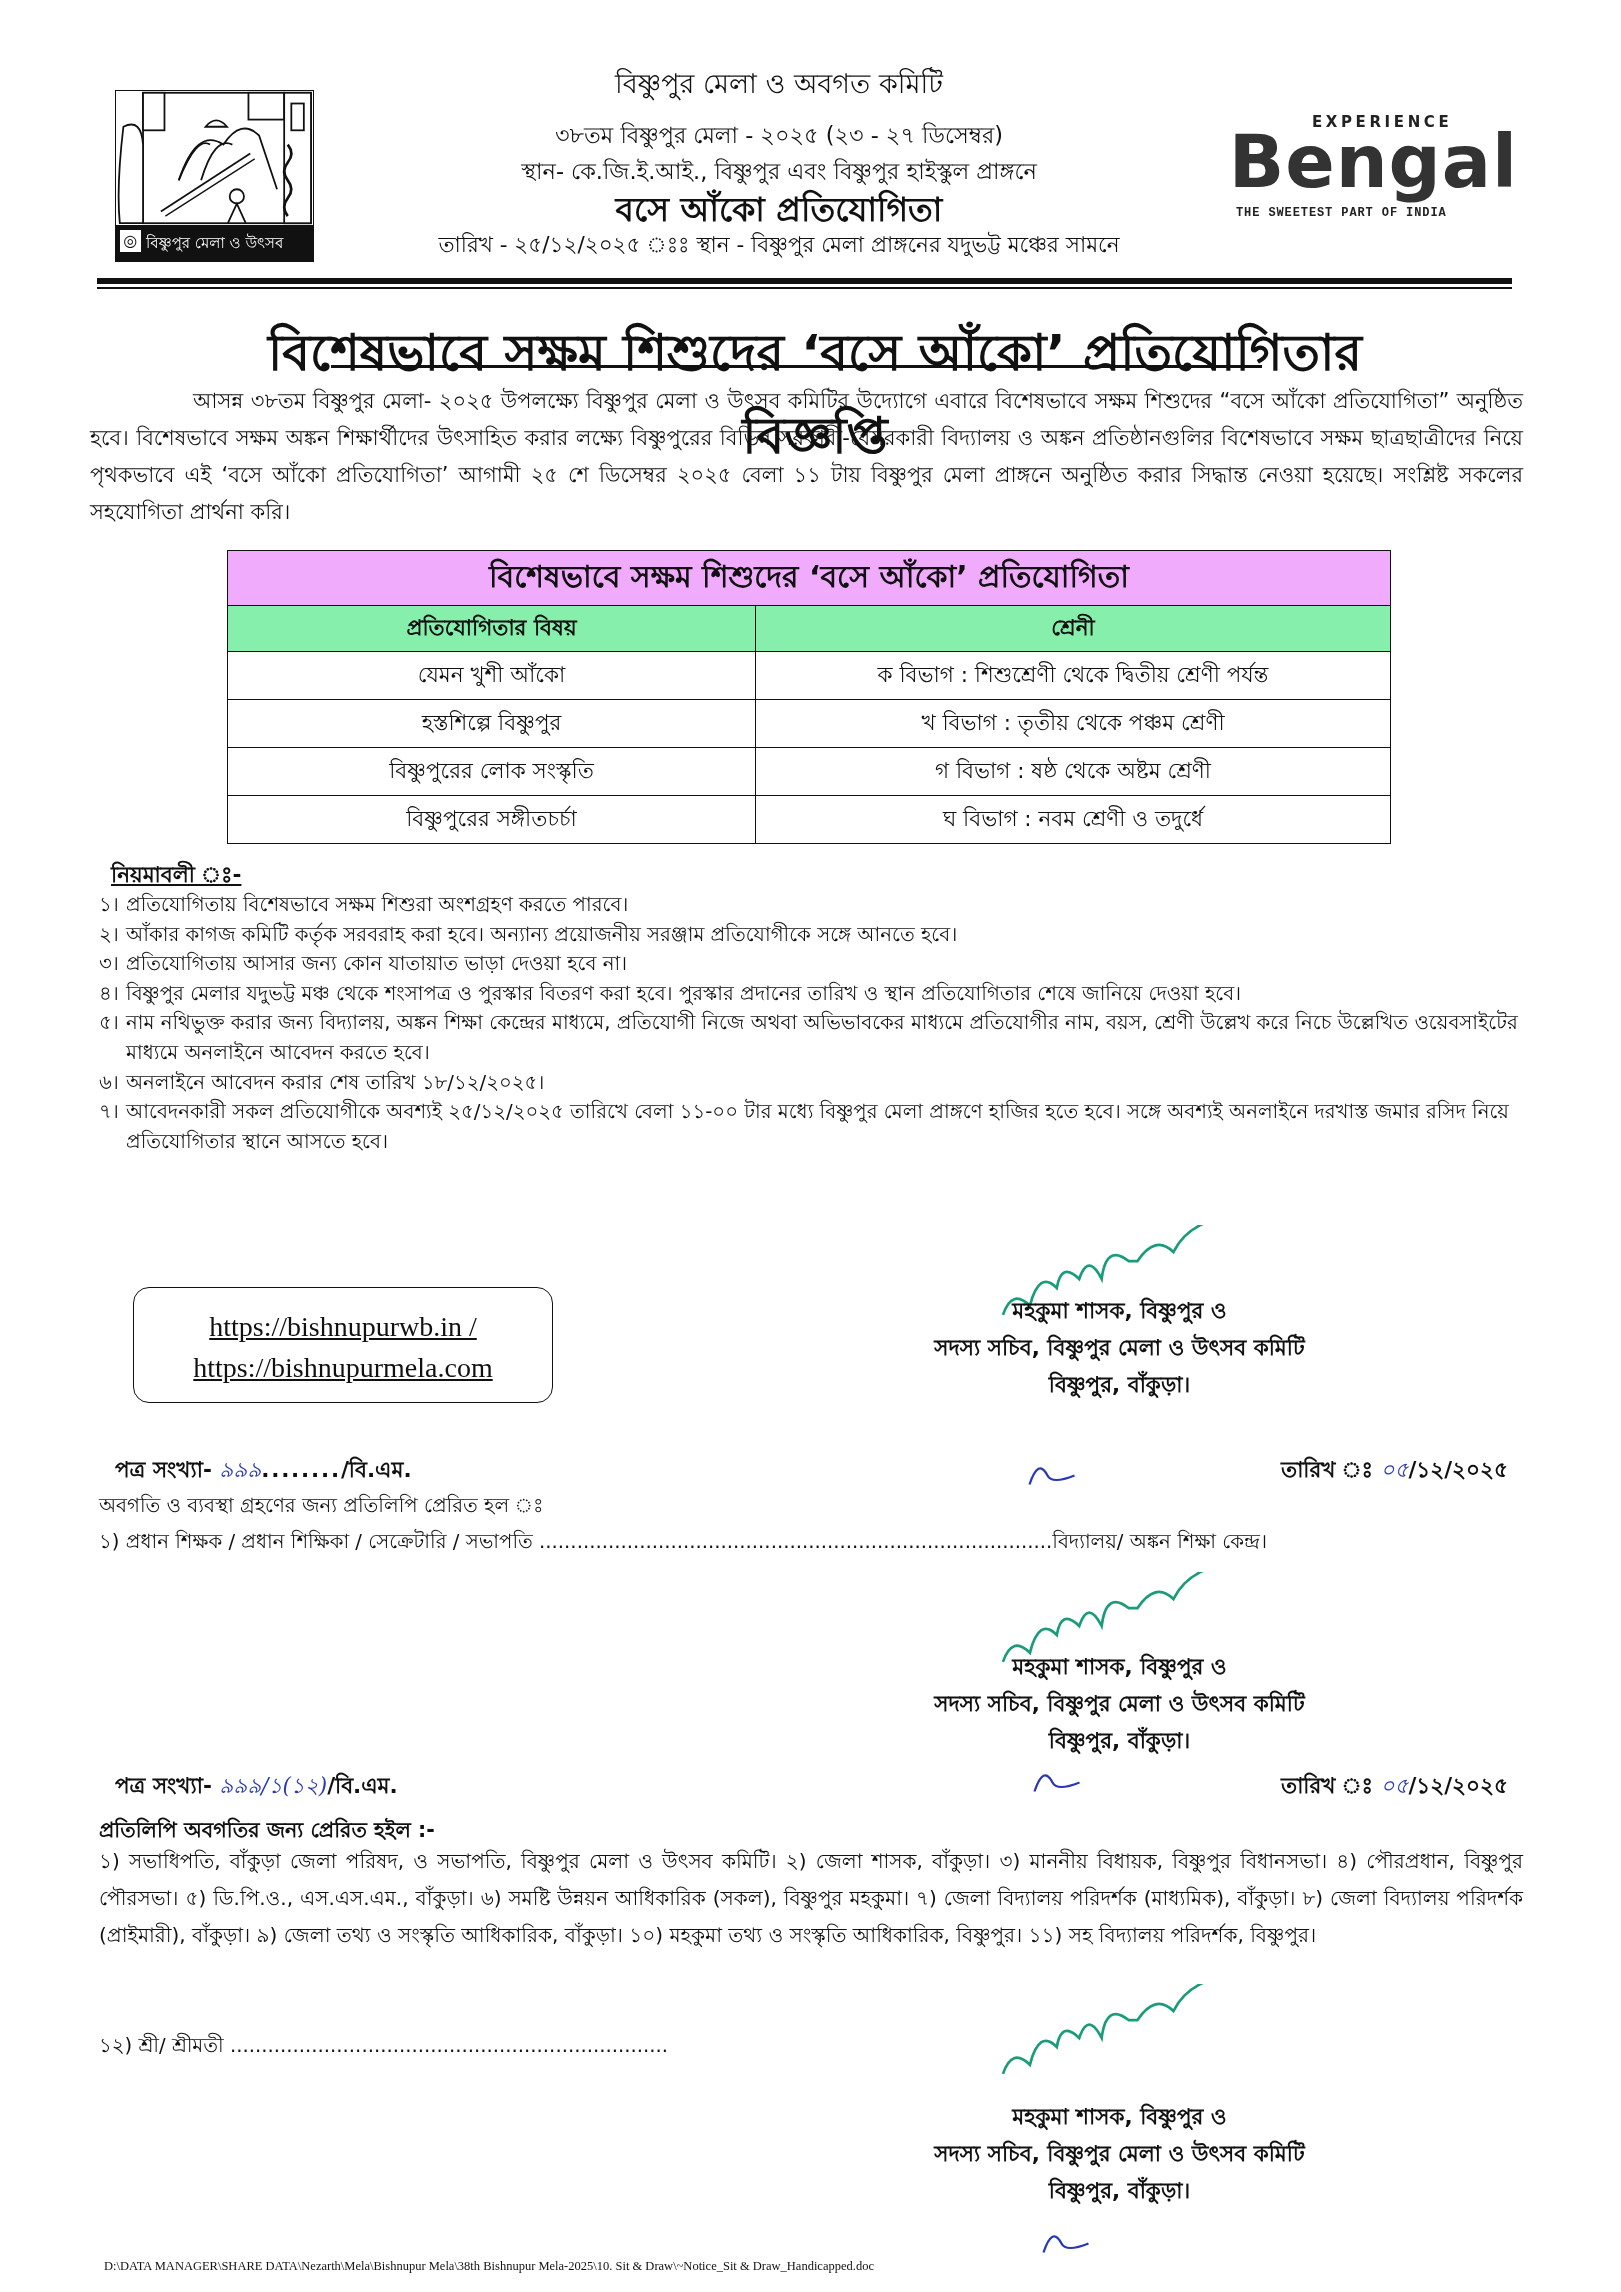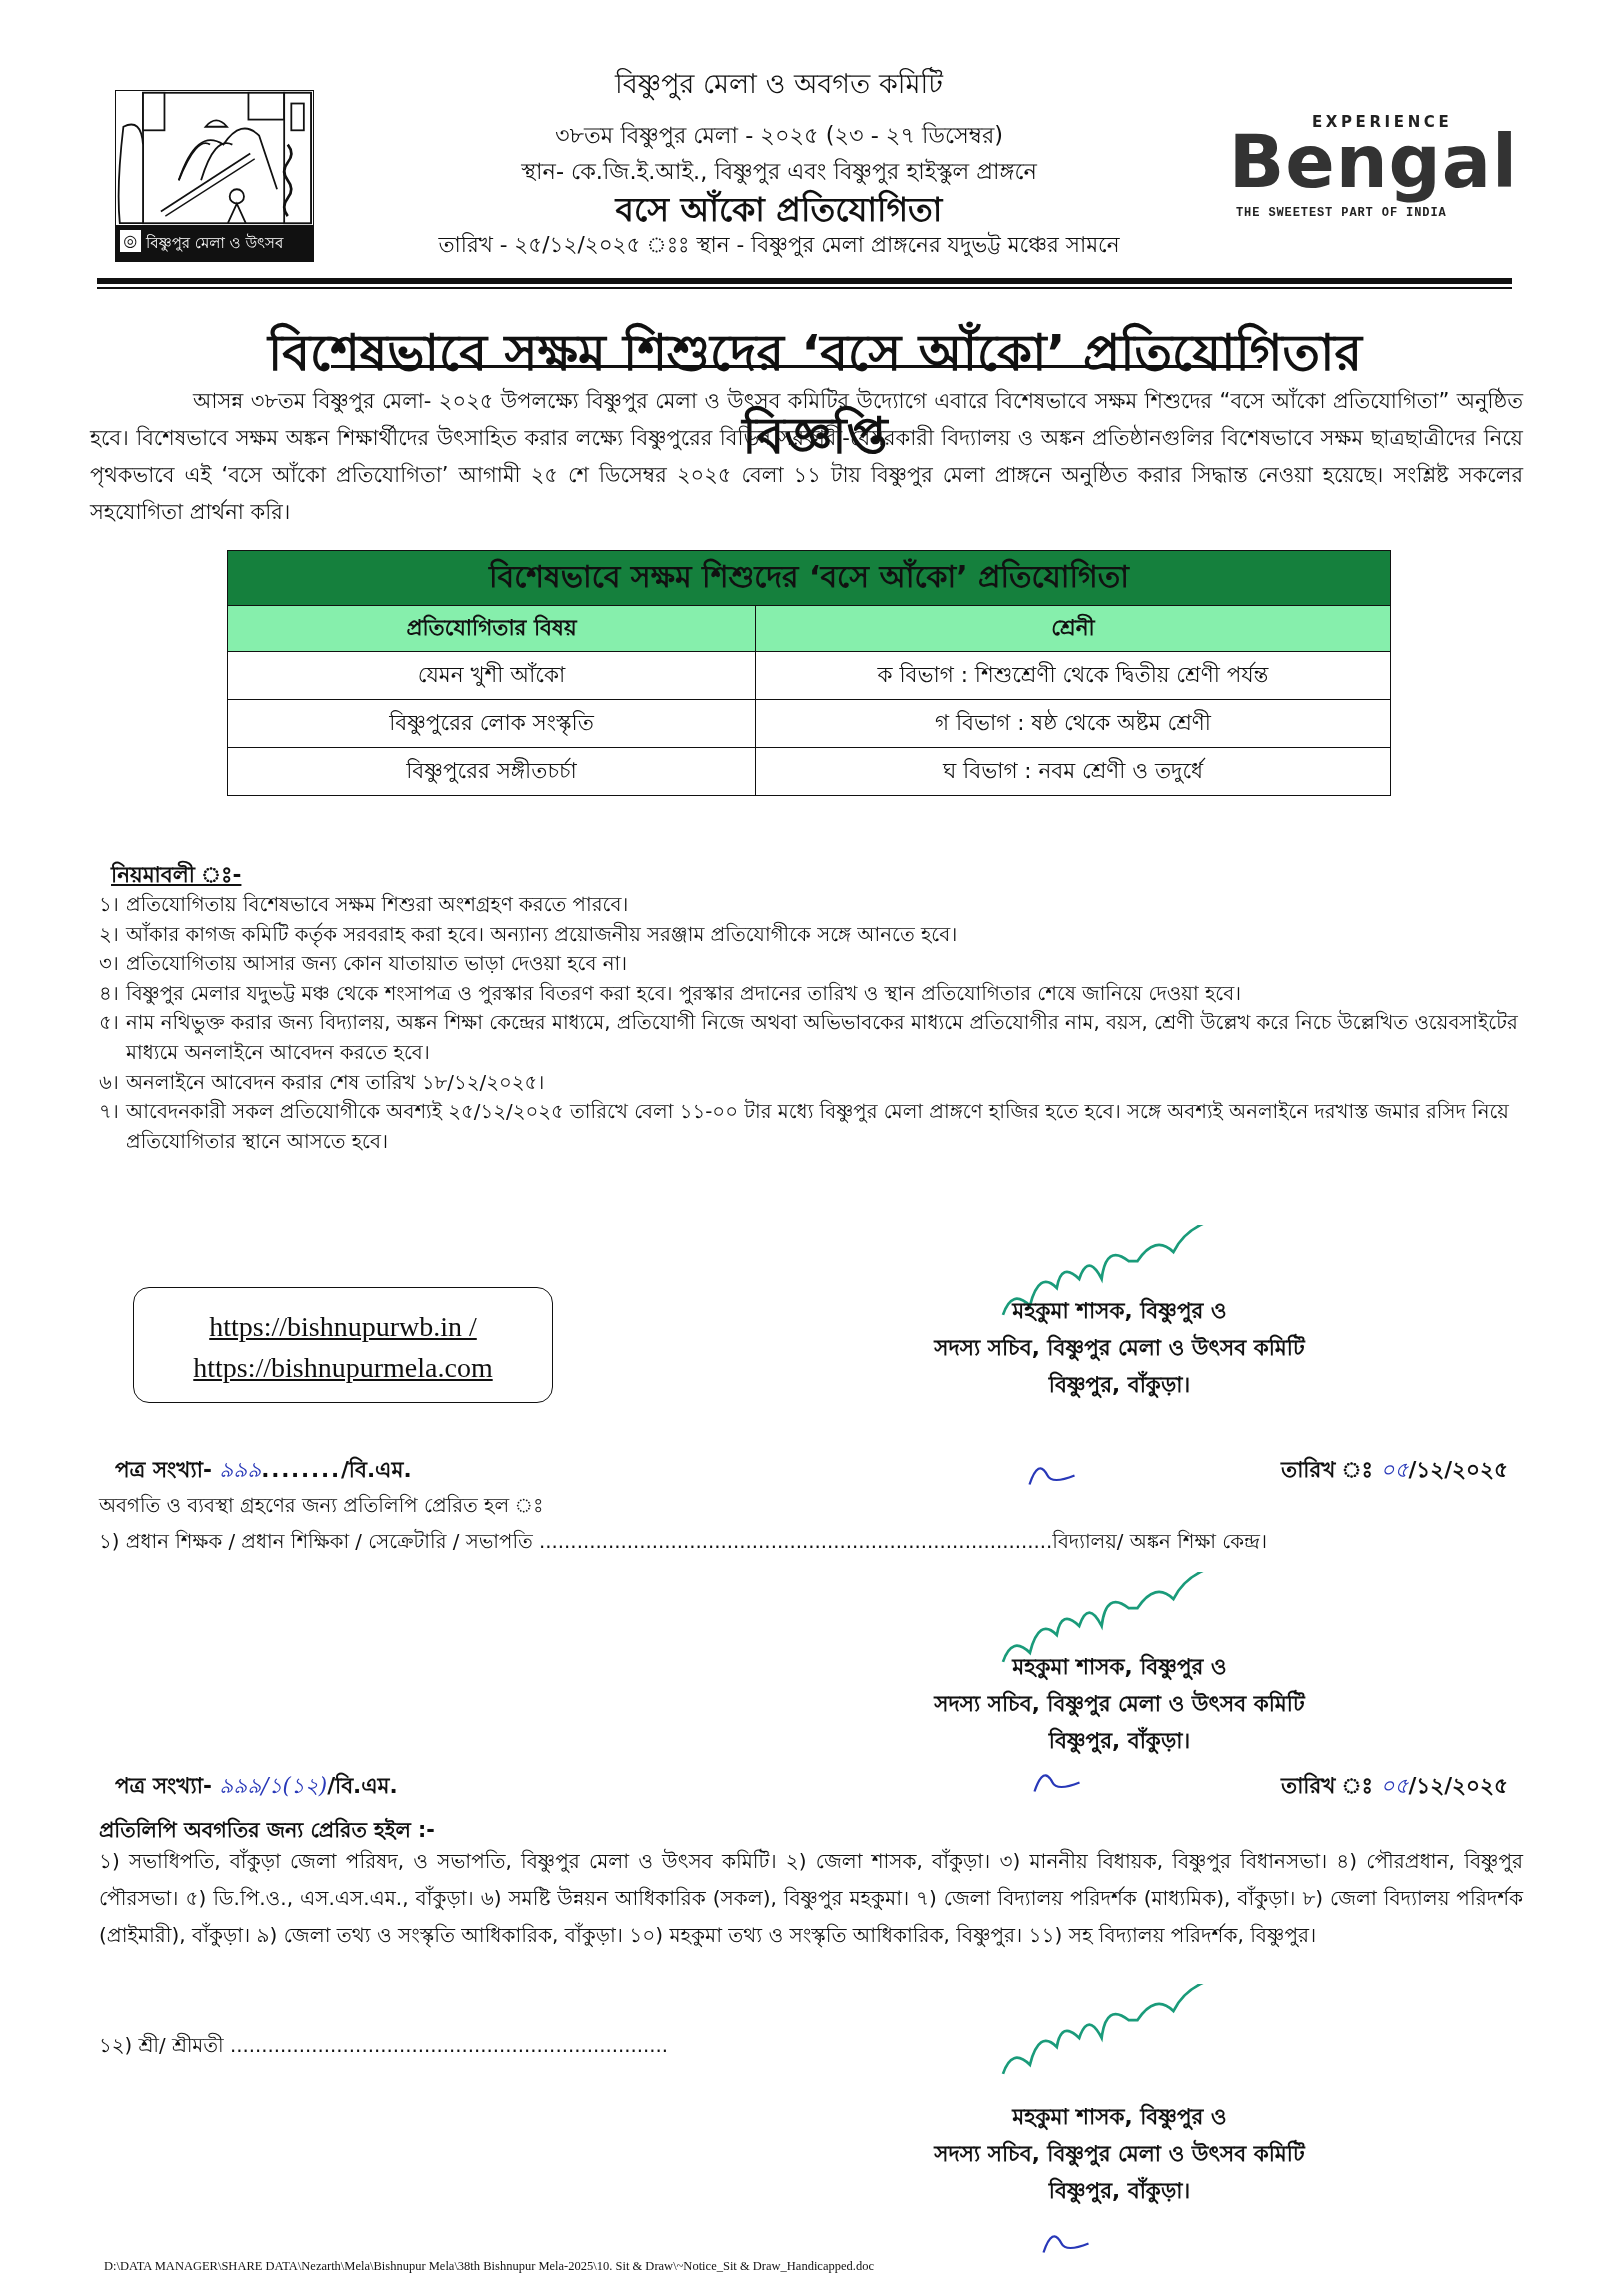--- a/index.html
+++ b/index.html
@@ -33,21 +33,21 @@
   
   .title { left: 242px; top: 315px; width: 1146px; text-align: center; font-size: 50px; font-weight: bold; }
   .title-underline { left: 331px; top: 365px; width: 931px; height: 2.7px; background: #111; }
 
   
   .intro { left: 90px; top: 383px; width: 1433px; font-size: 21px; line-height: 37px; text-align: justify; text-indent: 103px; }
 
   
   .tbl { left: 227px; top: 550px; width: 1164px; border-collapse: collapse; }
   .tbl td, .tbl th { border: 1.8px solid #111; text-align: center; font-size: 21.5px; }
-  .tbl .cap { background: #15803d; font-size: 30px; font-weight: bold; height: 52px; }
+  .tbl .cap { background: #f0abfc; font-size: 30px; font-weight: bold; height: 52px; }
   .tbl .colh { background: #86efac; font-weight: bold; height: 43px; font-size: 21.5px; }
   .tbl .cell { height: 45px; }
   .tbl .c1 { width: 525px; }
 
   
   .rules-h { left: 99px; top: 858px; font-size: 21.5px; font-weight: bold; text-decoration: underline; margin-left: 12px; }
   .rules { left: 99px; top: 890px; width: 1433px; font-size: 19.7px; line-height: 29.6px; }
   .rule-item { display: flex; }
   .rule-num { min-width: 27px; }
   .rule-txt { flex: 1; }
@@ -127,20 +127,24 @@
       </tr>
   <tr>
     <td class="colh c1">প্রতিযোগিতার বিষয়</td>
     <td class="colh">শ্রেনী</td>
   </tr>
   <tr>
     <td class="cell">যেমন খুশী আঁকো</td>
     <td class="cell">ক বিভাগ : শিশুশ্রেণী থেকে দ্বিতীয় শ্রেণী পর্যন্ত</td>
   </tr>
   <tr>
+    <td class="cell">হস্তশিল্পে বিষ্ণুপুর</td>
+    <td class="cell">খ বিভাগ : তৃতীয় থেকে পঞ্চম শ্রেণী</td>
+  </tr>
+  <tr>
     <td class="cell">বিষ্ণুপুরের লোক সংস্কৃতি</td>
     <td class="cell">গ বিভাগ : ষষ্ঠ থেকে অষ্টম শ্রেণী</td>
   </tr>
   <tr>
     <td class="cell">বিষ্ণুপুরের সঙ্গীতচর্চা</td>
     <td class="cell">ঘ বিভাগ : নবম শ্রেণী ও তদুর্ধে</td>
   </tr>
 </tbody>
   </table>
 

